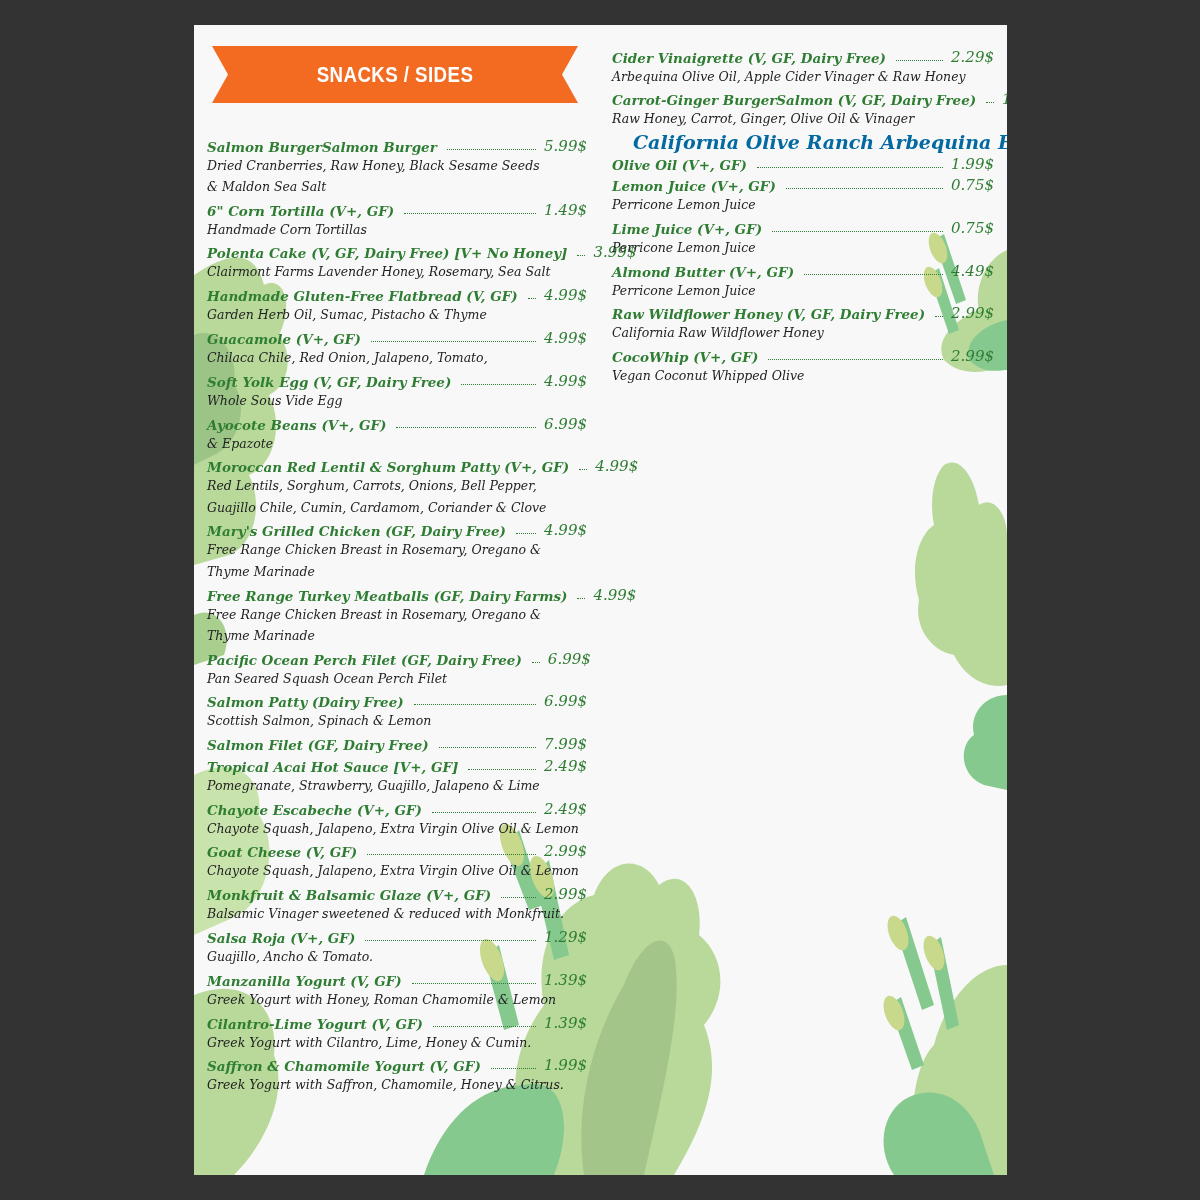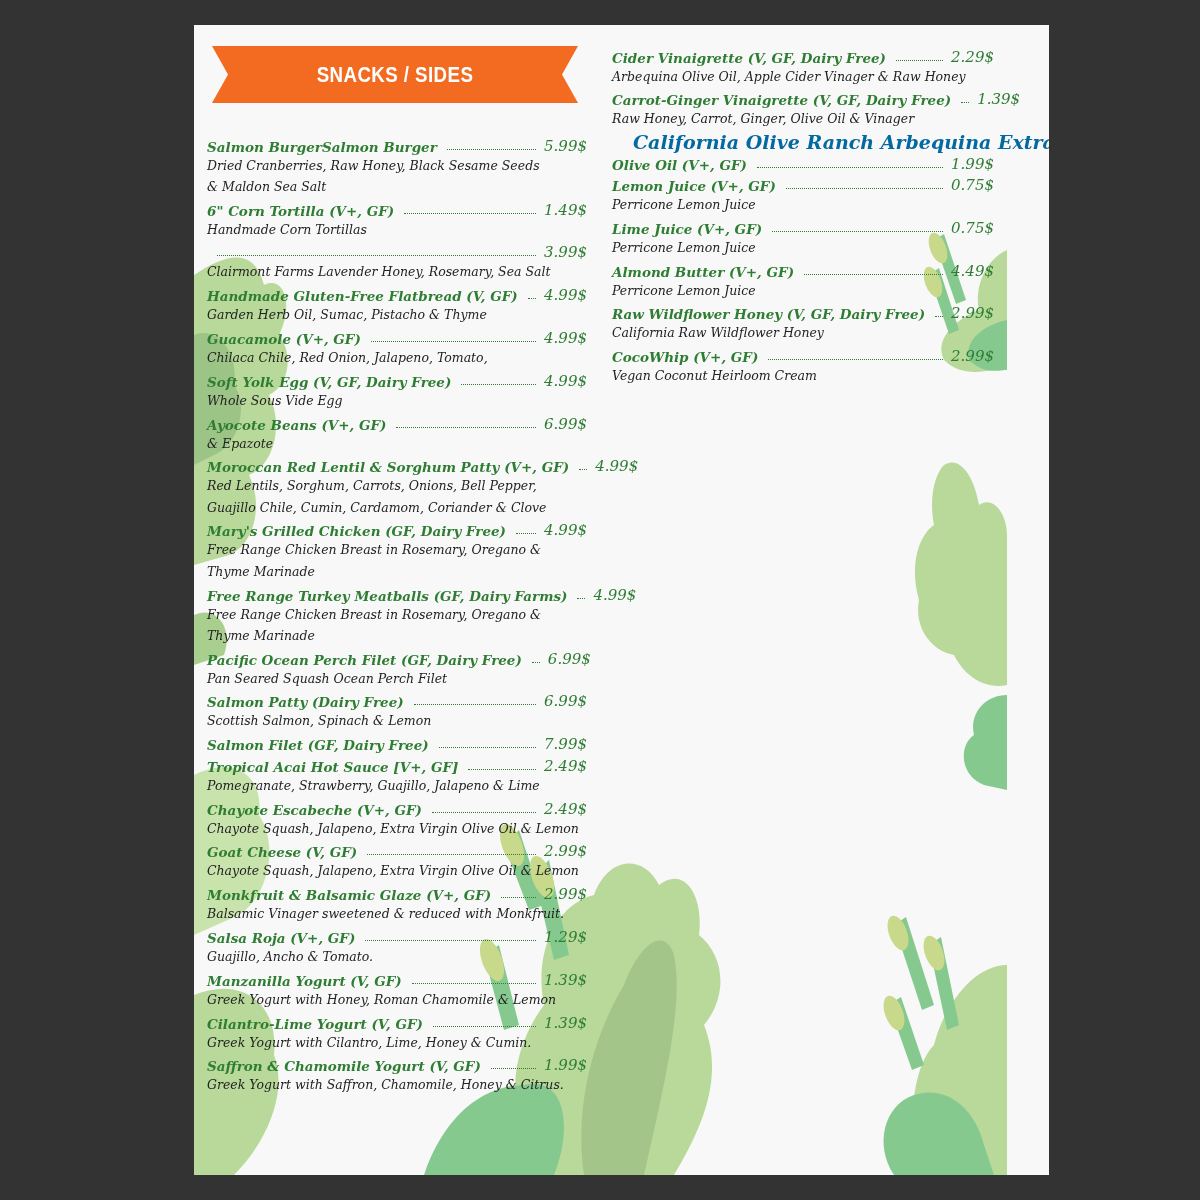--- a/index.html
+++ b/index.html
@@ -1,17 +1,17 @@
 <!DOCTYPE html>
 <html><head>
 <meta charset="utf-8">
 <style>
   html,body{margin:0;padding:0;}
   body{width:1200px;height:1200px;background:#333333;position:relative;overflow:hidden;font-family:"DejaVu Serif",serif;}
-  .page{position:absolute;left:194px;top:25px;width:813px;height:1150px;background:#f8f8f8;overflow:hidden;padding-left:42px;}
+  .page{position:absolute;left:194px;top:25px;width:813px;height:1150px;background:#f8f8f8;overflow:hidden;}
   .deco{position:absolute;pointer-events:none;}
   .banner{position:absolute;left:18px;top:21px;width:366px;height:57px;}
   .banner svg{position:absolute;left:0;top:0;}
   .banner-title{position:absolute;left:0;top:0;width:100%;height:100%;display:flex;align-items:center;justify-content:center;color:#fff;font-family:"Liberation Sans",sans-serif;font-weight:bold;font-size:22px;letter-spacing:0.5px;transform:scaleX(0.85);}
   .col{position:absolute;}
   .col-left{left:13px;top:108px;width:380px;}
   .col-right{left:418px;top:19px;width:382px;}
   .item{position:relative;}
   .name-row{display:flex;align-items:flex-end;height:21.5px;}
   .item-name{color:#2e7d32;font-style:italic;font-weight:bold;font-size:13.5px;white-space:nowrap;font-family:"DejaVu Serif",serif;}
@@ -102,20 +102,21 @@
     <div class="name-row">
       <span class="item-name">6" Corn Tortilla (V+, GF)</span>
       <span class="leaders"></span>
       <span class="price">1.49$</span>
     </div>
   <div class="desc">Handmade Corn Tortillas</div>
       </div>
       <div class="item">
 
     <div class="name-row">
+      <span class="item-name">Polenta Cake (V, GF, Dairy Free) [V+ No Honey]</span>
       <span class="leaders"></span>
       <span class="price">3.99$</span>
     </div>
   <div class="desc">Clairmont Farms Lavender Honey, Rosemary, Sea Salt</div>
       </div>
       <div class="item">
 
     <div class="name-row">
       <span class="item-name">Handmade Gluten-Free Flatbread (V, GF)</span>
       <span class="leaders"></span>
@@ -286,21 +287,21 @@
     <div class="name-row">
       <span class="item-name">Cider Vinaigrette (V, GF, Dairy Free)</span>
       <span class="leaders"></span>
       <span class="price">2.29$</span>
     </div>
   <div class="desc">Arbequina Olive Oil, Apple Cider Vinager &amp; Raw Honey</div>
       </div>
       <div class="item">
 
     <div class="name-row">
-      <span class="item-name">Carrot-Ginger Vinaigrette (V, GF, Dairy Free)</span>
+      <span class="item-name">Carrot-Ginger BurgerSalmon (V, GF, Dairy Free)</span>
       <span class="leaders"></span>
       <span class="price">1.39$</span>
     </div>
   <div class="desc">Raw Honey, Carrot, Ginger, Olive Oil &amp; Vinager</div>
       </div>
       <div class="item">
     <div class="name-line">California Olive Ranch Arbequina Extra Virgin</div>
     <div class="name-row">
       <span class="item-name">Olive Oil (V+, GF)</span>
       <span class="leaders"></span>
@@ -343,17 +344,17 @@
     </div>
   <div class="desc">California Raw Wildflower Honey</div>
       </div>
       <div class="item">
 
     <div class="name-row">
       <span class="item-name">CocoWhip (V+, GF)</span>
       <span class="leaders"></span>
       <span class="price">2.99$</span>
     </div>
-  <div class="desc">Vegan Coconut Heirloom Cream</div>
+  <div class="desc">Vegan Coconut Whipped Olive</div>
       </div>
     </div>
 
 </div>
 
 </body></html>

